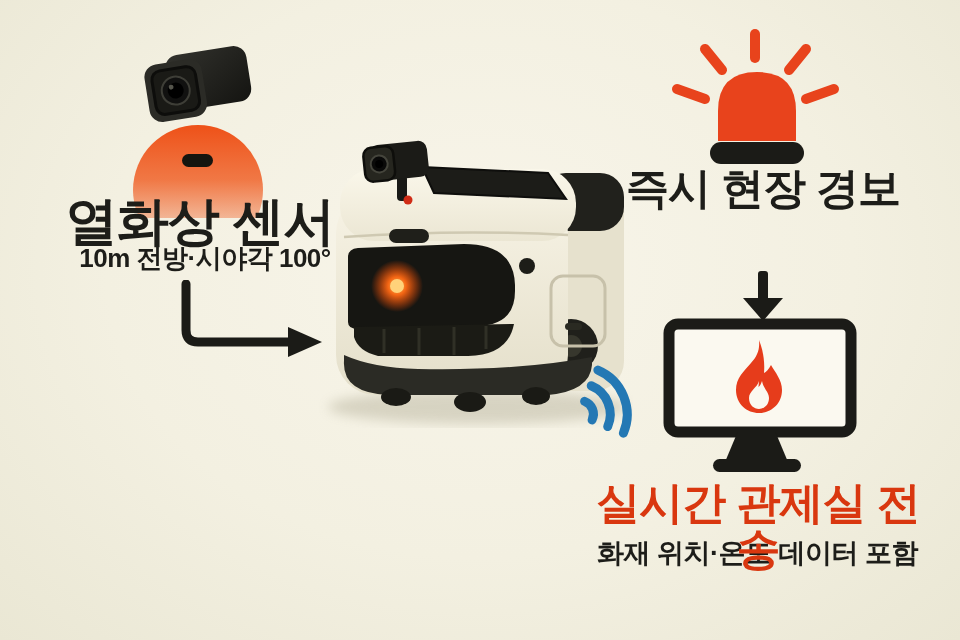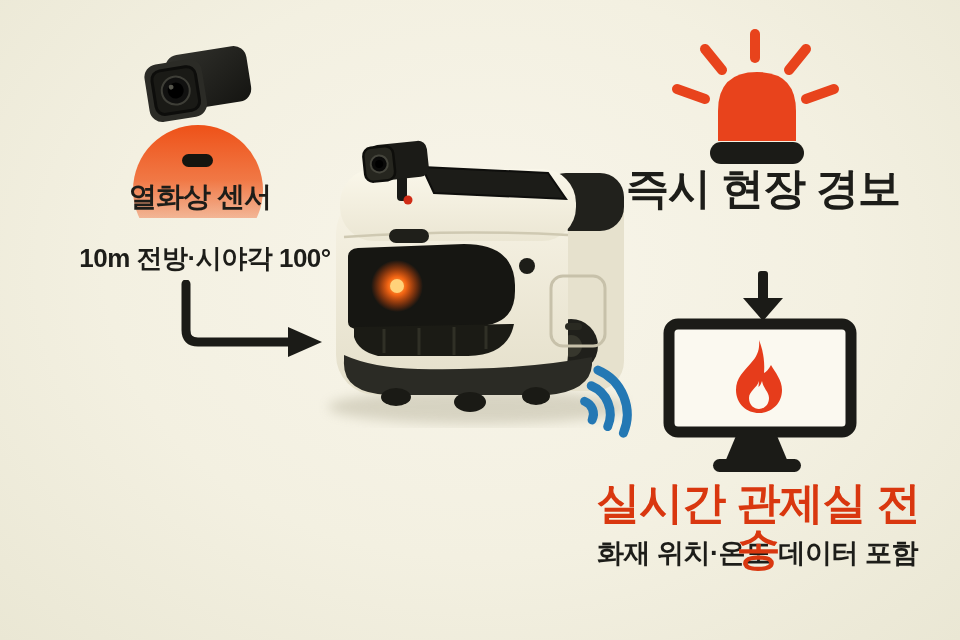--- a/index.html
+++ b/index.html
@@ -5,21 +5,21 @@
   html,body{margin:0;padding:0;}
   .stage{
     position:relative;width:960px;height:640px;overflow:hidden;
     background:radial-gradient(ellipse at 50% 42%, #f8f5ea 0%, #f3f0e1 55%, #eae7d4 100%);
     font-family:"Liberation Sans","DejaVu Sans",sans-serif;
     color:#1d1d19;
   }
   .abs{position:absolute;}
   .title{font-weight:800;text-align:center;letter-spacing:-1px;line-height:1.05;}
   .sub{font-weight:700;text-align:center;letter-spacing:-0.5px;}
-  .t-sensor-title{left:35px;top:182px;width:330px;font-size:28px;}
+  .t-sensor-title{left:35px;top:194px;width:330px;font-size:52px;}
   .t-sensor-sub{left:20px;top:241px;width:370px;font-size:26px;}
   .t-alert-title{left:598px;top:166px;width:330px;font-size:43px;}
   .t-alert-sub{left:598px;top:222px;width:330px;font-size:28px;}
   .t-robot-caption{left:260px;top:430px;width:370px;font-size:42px;}
   .t-ctrl-title{left:578px;top:480px;width:360px;font-size:44px;color:#d9370f;}
   .t-ctrl-sub{left:570px;top:535px;width:375px;font-size:27px;}
 </style>
 </head>
 <body>
 

